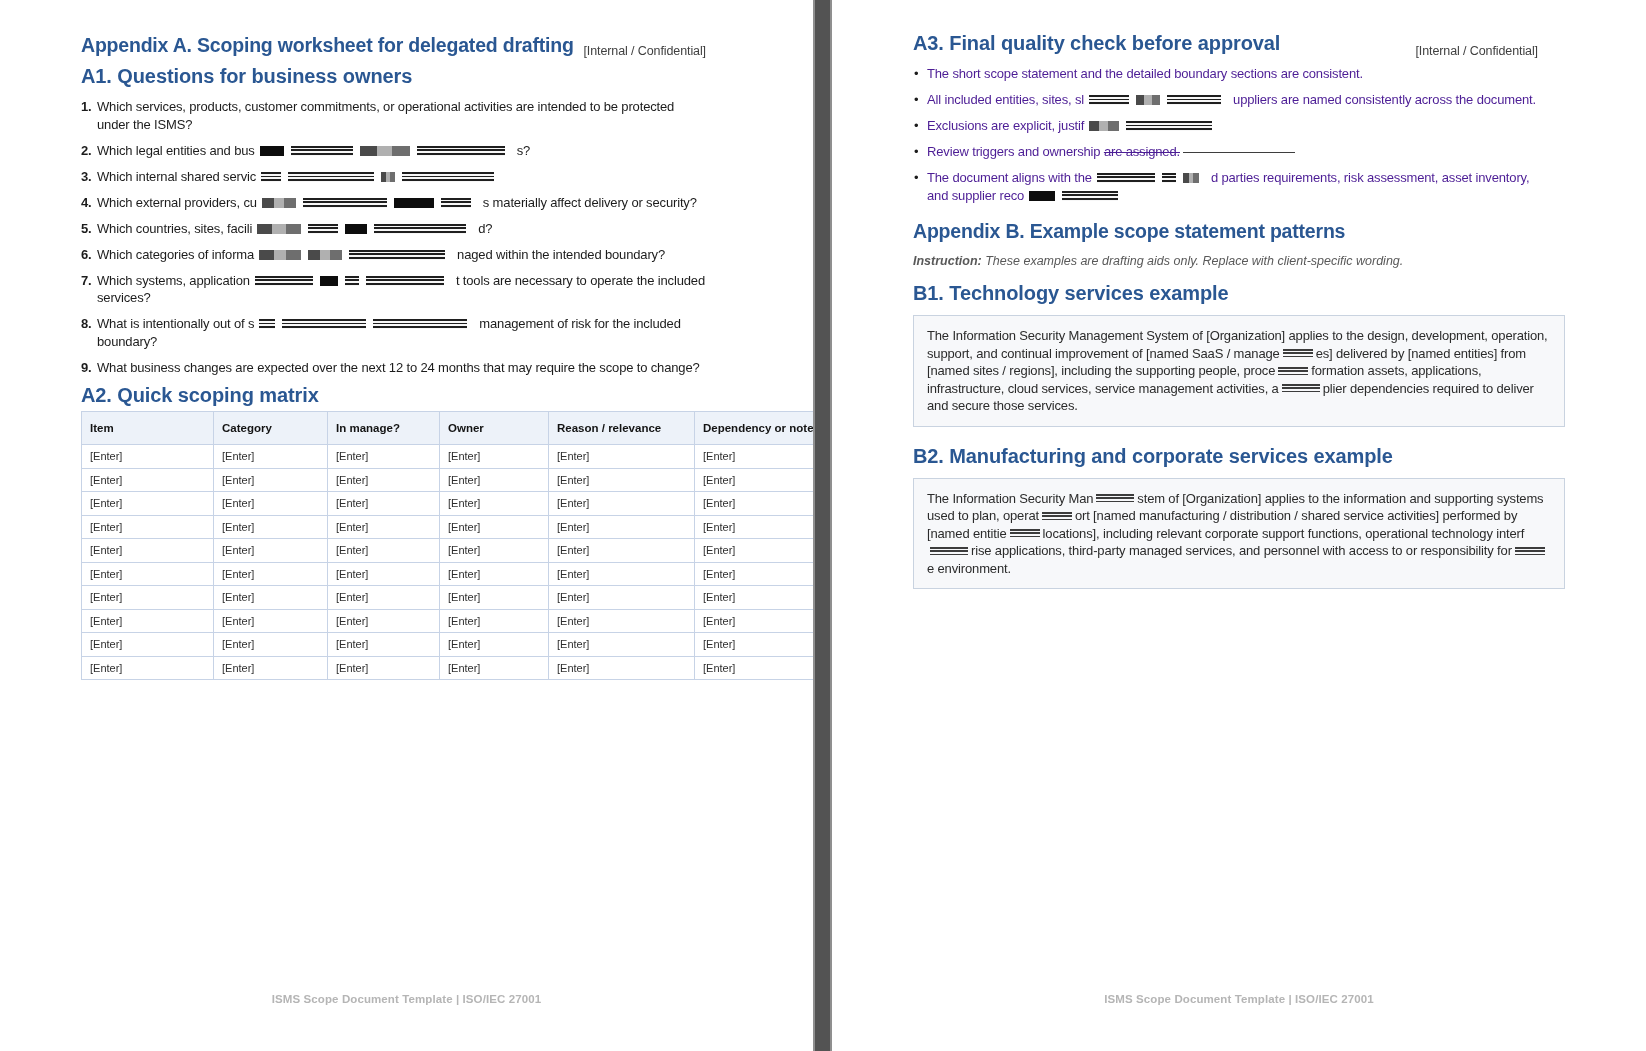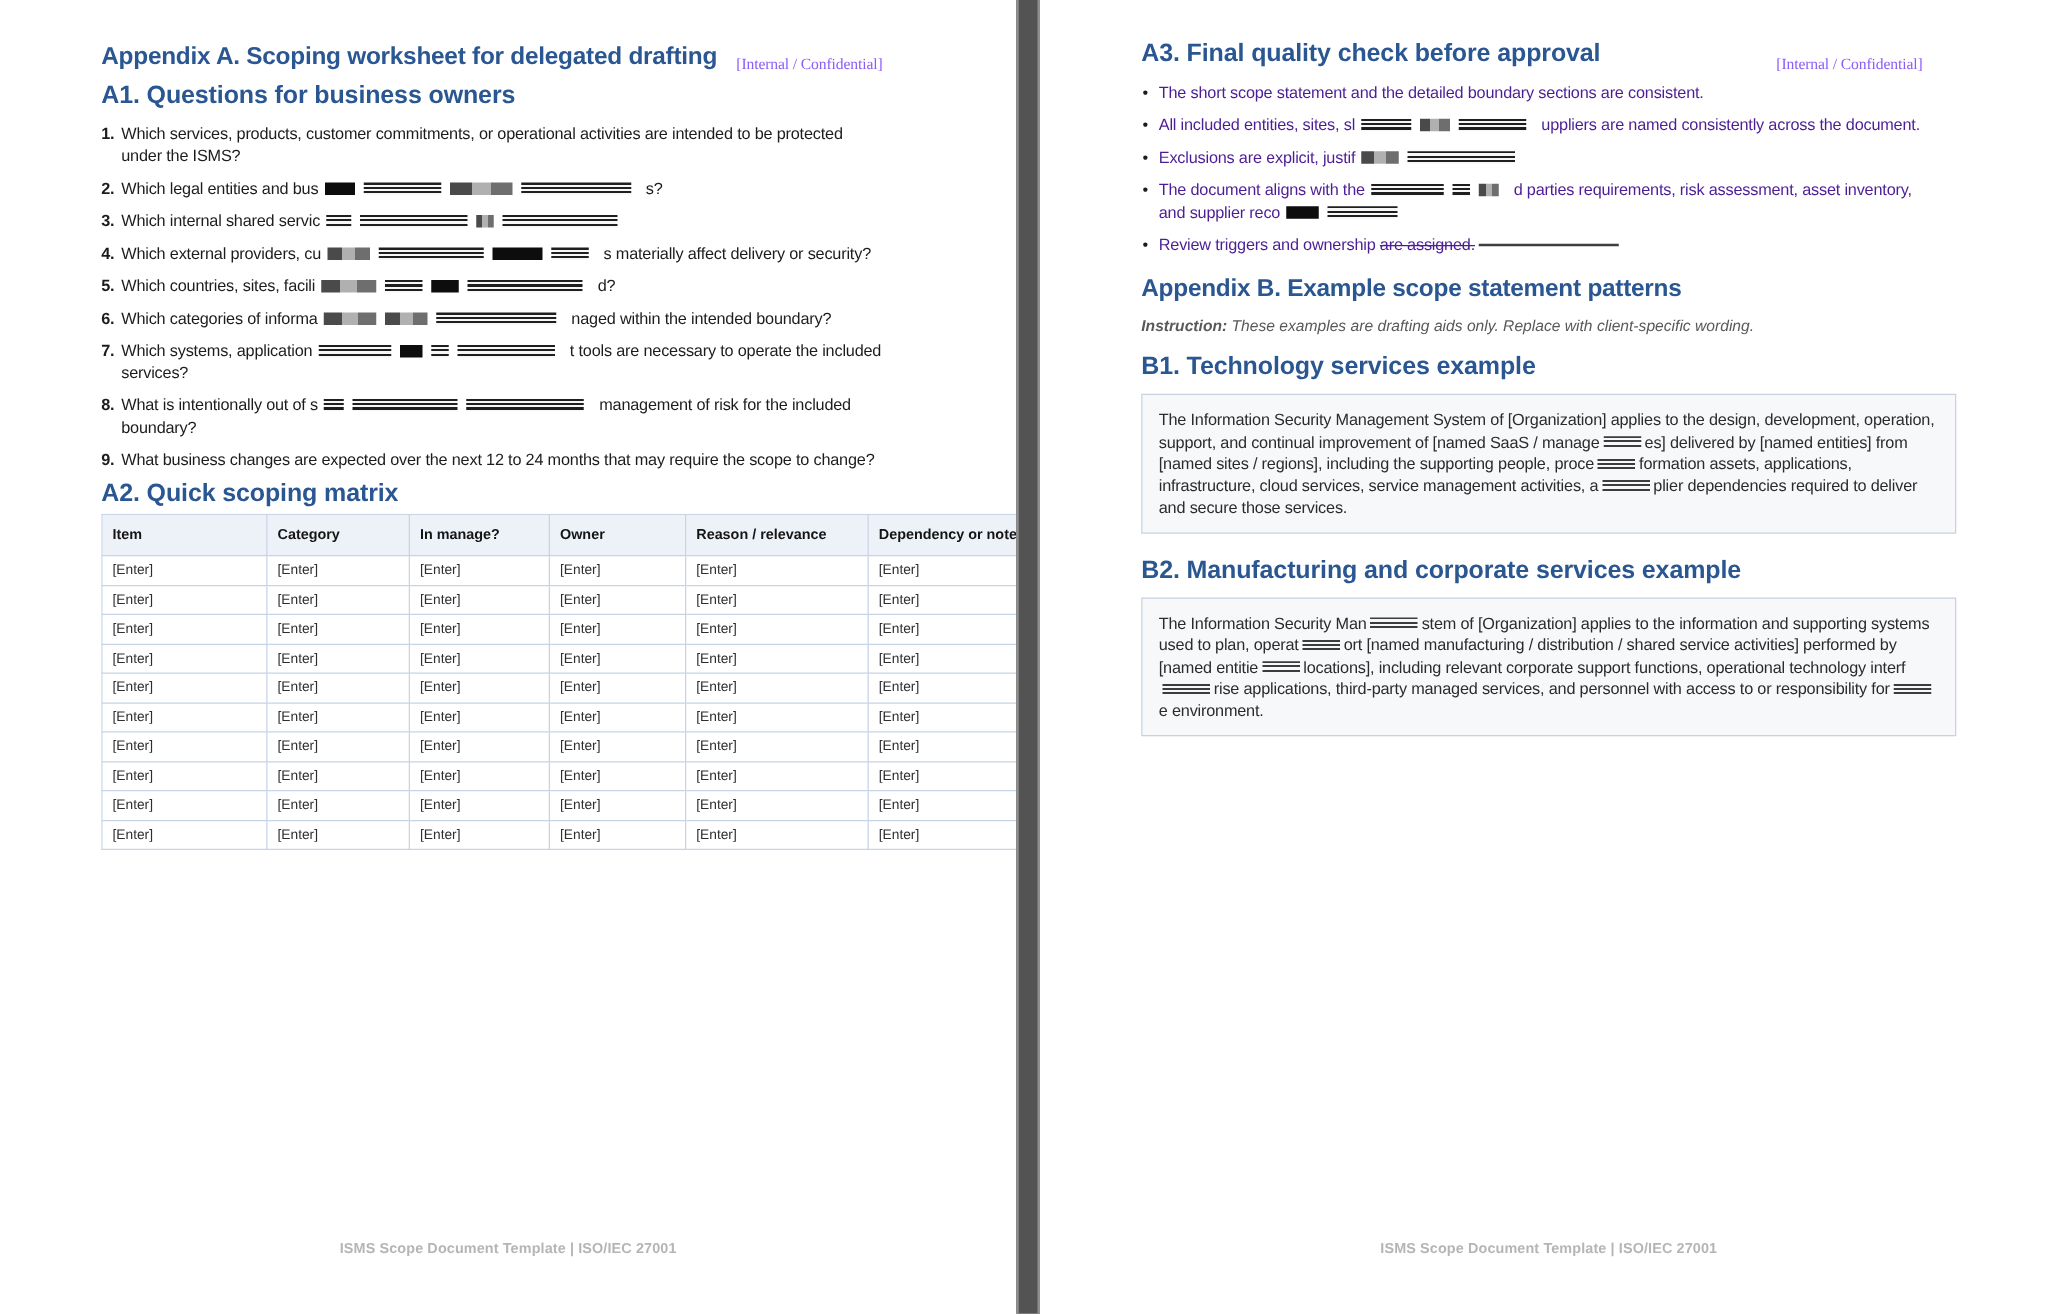--- a/index.html
+++ b/index.html
@@ -6,21 +6,21 @@
   body{
     width:1646px;height:1051px;position:relative;overflow:hidden;
     font-family:"Liberation Sans","DejaVu Sans",sans-serif;
     -webkit-font-smoothing:antialiased;
   }
   .page{position:absolute;top:0;height:1051px;background:#fff;overflow:hidden;}
   .page.left{left:0;width:813px;}
   .page.right{left:832px;width:814px;}
   .divider{position:absolute;left:813px;top:0;width:19px;height:1051px;background:#535353;
     border-left:2px solid #8f8f8f;border-right:2px solid #8f8f8f;box-sizing:border-box;}
-  .htag{position:absolute;top:44px;right:107px;font-size:12.5px;color:#8b5cf6;letter-spacing:-0.1px;font-family:Liberation Serif, serif;}
+  .htag{position:absolute;top:44px;right:107px;font-size:12.5px;color:#404040;letter-spacing:-0.1px;}
   .footer{position:absolute;top:993px;left:0;width:100%;text-align:center;
     font-size:11.5px;color:#b5b5b5;font-weight:700;letter-spacing:0.1px;}
   .content{padding:34px 0 0 81px;width:628px;}
   h1{font-size:19.5px;line-height:23px;color:#2a5792;font-weight:700;margin:0 0 10px 0;letter-spacing:-0.2px;}
   h2{font-size:20px;line-height:19px;color:#2a5792;font-weight:700;margin:0 0 12px 0;letter-spacing:-0.1px;}
   .instr{font-size:12.5px;line-height:16px;color:#595959;font-style:italic;margin:0 0 15px 0;}
   .instr b{font-weight:700;}
   .qlist{margin:0 0 10px 0;}
   .q{display:flex;margin:0 0 8.5px 0;font-size:13px;line-height:17.5px;color:#1c1c1c;letter-spacing:-0.15px;}
   .qnum{flex:none;width:16px;font-weight:700;}
@@ -266,29 +266,29 @@
       <div class="bullet"><span>The short scope statement and the detailed boundary sections are consistent.</span></div>
       <div class="bullet"><span>All included entities, sites, sl</span><span class="redact">
             <i class="rs l" style="width:40px"></i>
             <i class="rs m" style="width:24px"></i>
             <i class="rs l" style="width:54px"></i>
           </span><span>uppliers are named consistently across the document.</span></div>
       <div class="bullet"><span>Exclusions are explicit, justif</span><span class="redact">
             <i class="rs m" style="width:30px"></i>
             <i class="rs l" style="width:86px"></i>
           </span><span></span></div>
+      <div class="bullet"><span>Review triggers and ownership </span><span class="struck">are assigned.</span><i class="strikeline"></i></div>
       <div class="bullet"><span>The document aligns with the</span><span class="redact">
             <i class="rs l" style="width:58px"></i>
             <i class="rs l" style="width:14px"></i>
             <i class="rs m" style="width:16px"></i>
           </span><span>d parties requirements, risk assessment, asset inventory, and supplier reco</span><span class="redact">
             <i class="rs b" style="width:26px"></i>
             <i class="rs l" style="width:56px"></i>
           </span></div>
-      <div class="bullet"><span>Review triggers and ownership </span><span class="struck">are assigned.</span><i class="strikeline"></i></div>
     </div>
 
     <h1 style="margin-top:16px;">Appendix B. Example scope statement patterns</h1>
     <p class="instr"><b>Instruction:</b> <span>These examples are drafting aids only. Replace with client-specific wording.</span></p>
 
     <h2>B1. Technology services example</h2>
     <div class="exbox">
       <span>The Information Security Management System of [Organization] applies to the design, development, operation, support, and continual improvement of [named SaaS / manage</span><i class="ired"></i><span>es] delivered by [named entities] from [named sites / regions], including the supporting people, proce</span><i class="ired"></i><span>formation assets, applications, infrastructure, cloud services, service management activities, a</span><i class="ired w"></i><span>plier dependencies required to deliver and secure those services.</span>
     </div>
 

